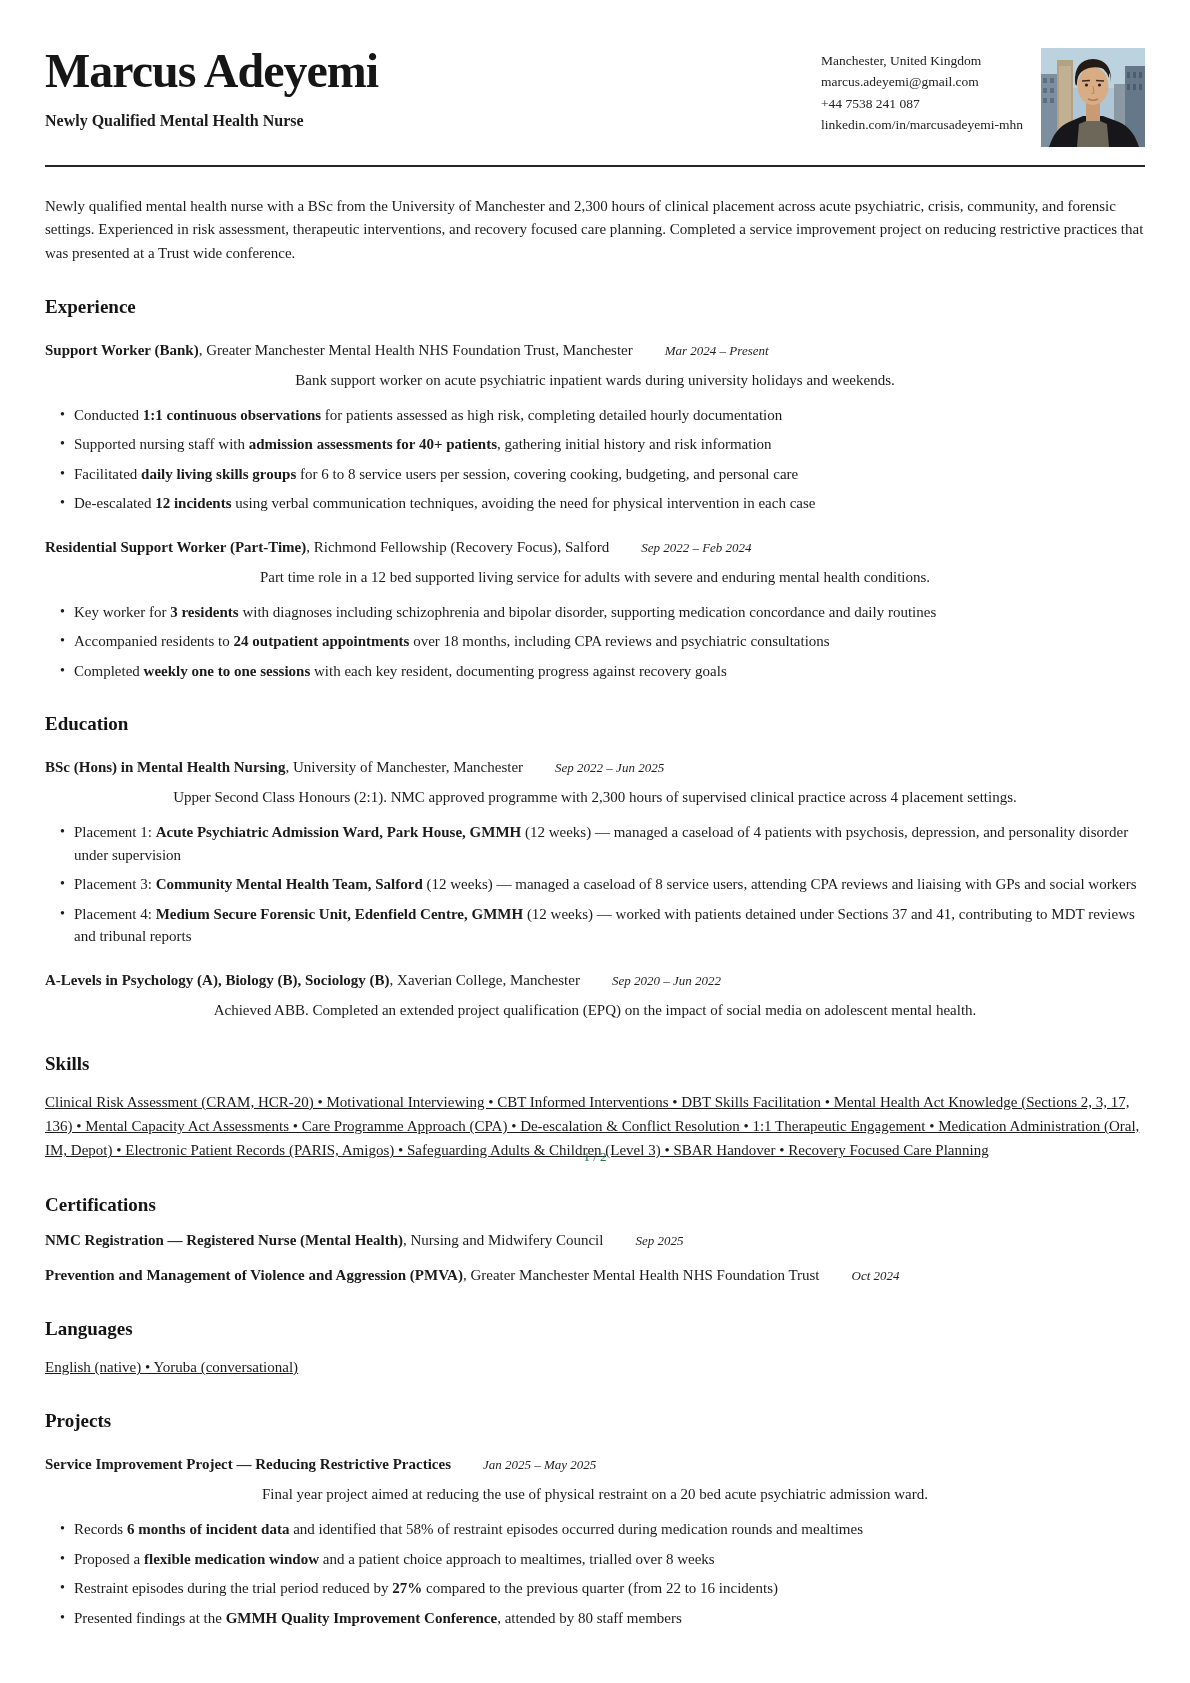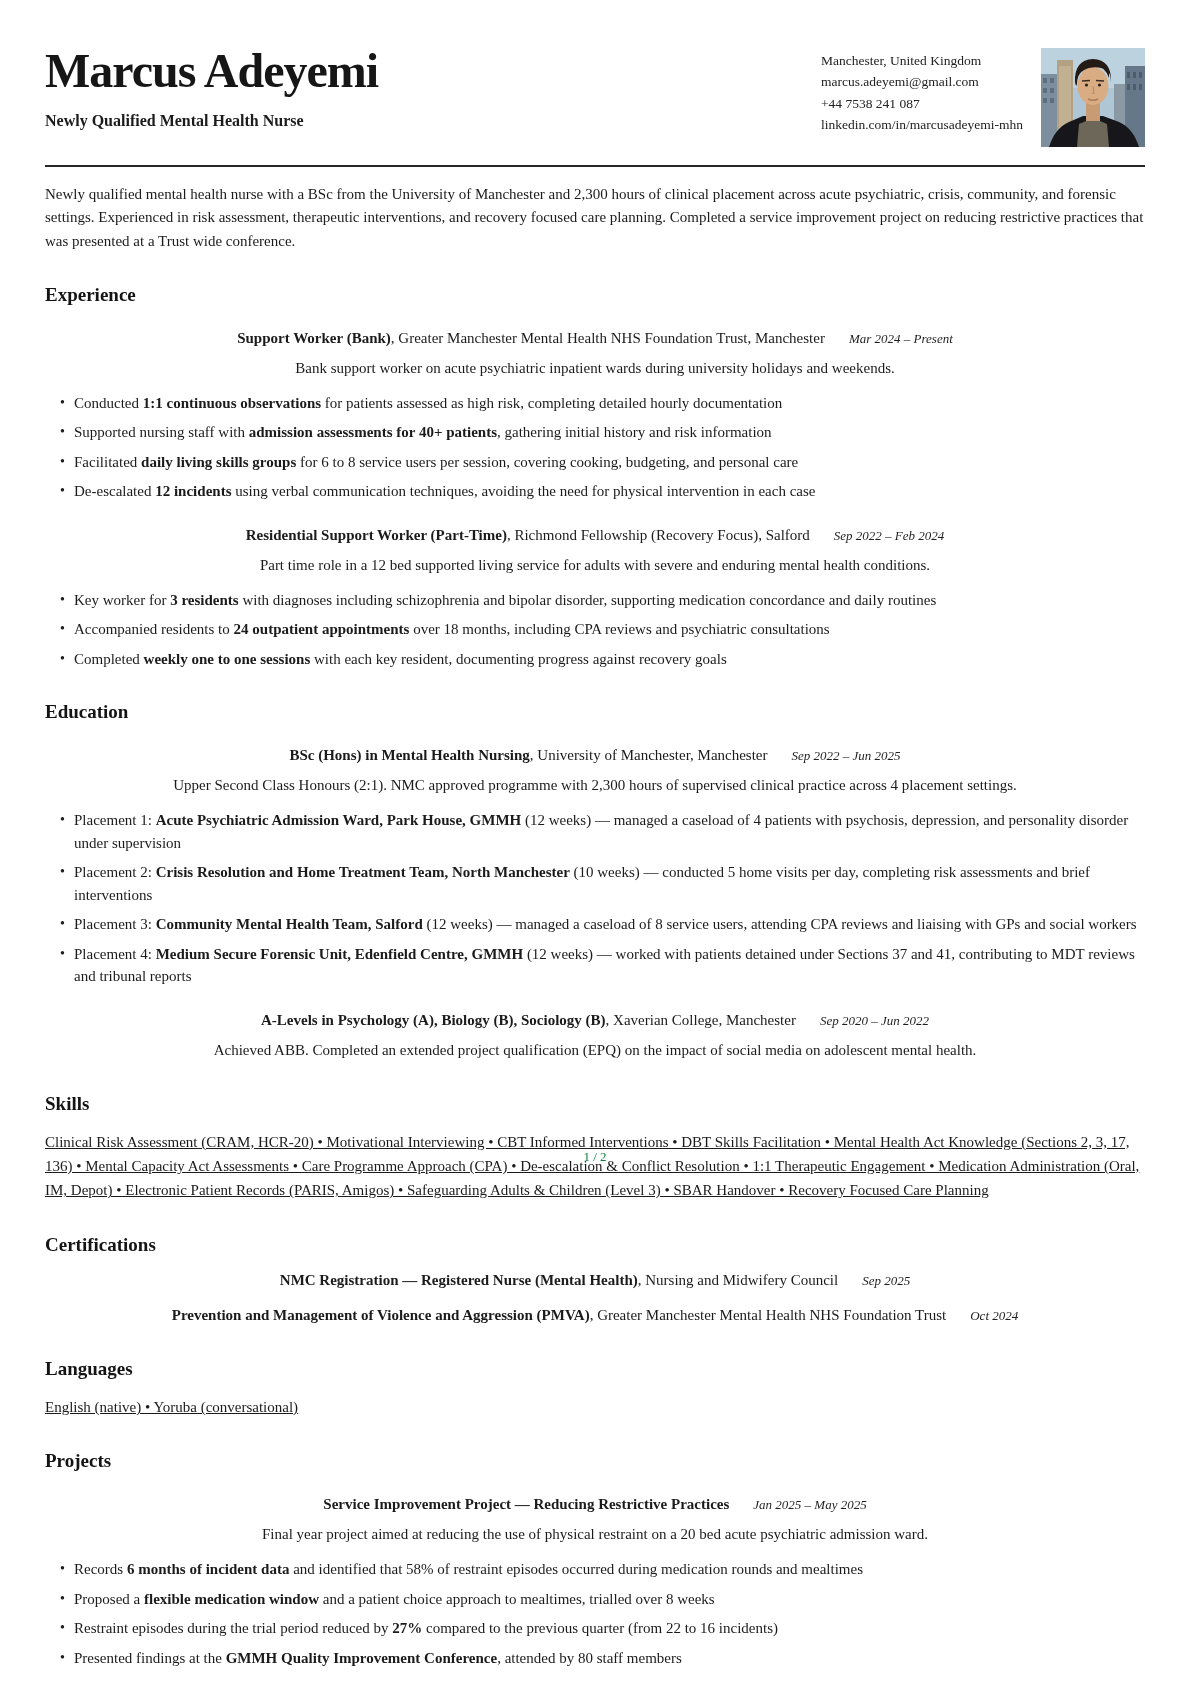--- a/index.html
+++ b/index.html
@@ -42,35 +42,35 @@
     overflow: hidden;
     margin-top: 2px;
   }
   .photo svg { display: block; }
   .rule {
     margin-top: 18px;
     border-top: 2.5px solid #262626;
     height: 0;
   }
   p.summary {
-    margin: 16px 0 0 0;
+    margin: 28px 0 0 0;
     line-height: 1.55;
     font-size: 15px;
   }
   main section { margin-top: 31px; }
   h2.section-heading {
     margin: 0;
     font-size: 19px;
     font-weight: bold;
     color: #141414;
   }
   p.plain { margin: 15px 0 0 0; line-height: 1.62; font-size: 15px; text-decoration: underline; }
   .entry { margin-top: 22px; }
   .entry.compact { margin-top: 14px; }
-  .entry-head { display: flex; justify-content: center; align-items: baseline; }
+  .entry-head { display: flex; justify-content: flex-start; align-items: baseline; gap: 8px; }
   .entry-title { font-size: 15px; line-height: 1.45; }
   .entry-title b { font-weight: bold; }
   .entry-date {
     font-style: italic;
     font-size: 13px;
     white-space: nowrap;
     margin-left: 24px;
     color: #1f1f1f;
   }
   p.entry-desc { margin: 7px 0 0 0; line-height: 1.55; font-size: 15px; text-align: center; }
@@ -187,21 +187,20 @@
       <section>
         <h2 class="section-heading">Education</h2>
         <div class="entry">
           <div class="entry-head">
             <div class="entry-title"><b>BSc (Hons) in Mental Health Nursing</b><span>, University of Manchester, Manchester</span></div>
             <div class="entry-date">Sep 2022 – Jun 2025</div>
           </div>
           <p class="entry-desc">Upper Second Class Honours (2:1). NMC approved programme with 2,300 hours of supervised clinical practice across 4 placement settings.</p>
           <ul class="bullets">
             <li><span>Placement 1: </span><b>Acute Psychiatric Admission Ward, Park House, GMMH</b><span> (12 weeks) — managed a caseload of 4 patients with psychosis, depression, and personality disorder under supervision</span></li>
-            <li><span>Placement 2: </span><b>Crisis Resolution and Home Treatment Team, North Manchester</b><span> (10 weeks) — conducted 5 home visits per day, completing risk assessments and brief interventions</span></li>
             <li><span>Placement 3: </span><b>Community Mental Health Team, Salford</b><span> (12 weeks) — managed a caseload of 8 service users, attending CPA reviews and liaising with GPs and social workers</span></li>
             <li><span>Placement 4: </span><b>Medium Secure Forensic Unit, Edenfield Centre, GMMH</b><span> (12 weeks) — worked with patients detained under Sections 37 and 41, contributing to MDT reviews and tribunal reports</span></li>
           </ul>
         </div>
         <div class="entry">
           <div class="entry-head">
             <div class="entry-title"><b>A-Levels in Psychology (A), Biology (B), Sociology (B)</b><span>, Xaverian College, Manchester</span></div>
             <div class="entry-date">Sep 2020 – Jun 2022</div>
           </div>
           <p class="entry-desc">Achieved ABB. Completed an extended project qualification (EPQ) on the impact of social media on adolescent mental health.</p>

